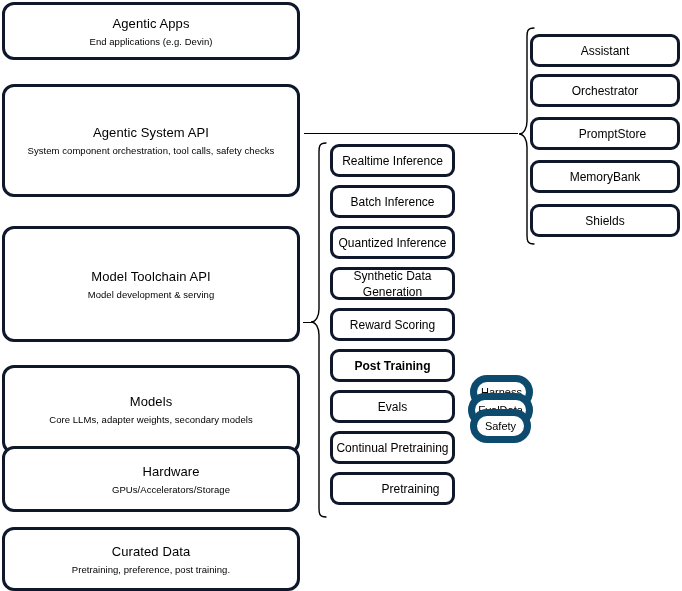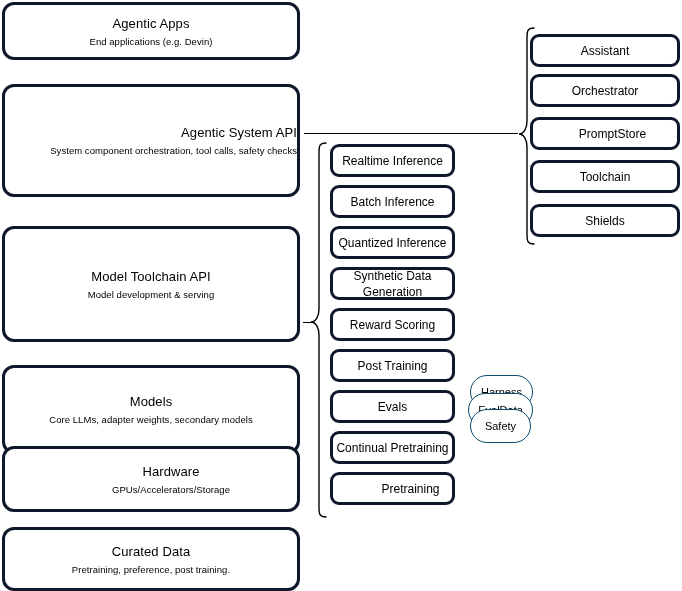--- a/index.html
+++ b/index.html
@@ -69,21 +69,21 @@
   }
   .cap-right {
     left: 530px;
     width: 150px;
   }
 
   
   .minipill {
     position: absolute;
     box-sizing: border-box;
-    border: 1px solid #0c4a6e;
+    border: 7px solid #0c4a6e;
     background: #ffffff;
     border-radius: 999px;
     height: 34px;
     display: flex;
     align-items: center;
     justify-content: center;
     font-size: 11px;
     line-height: 13px;
     z-index: 6;
   }
@@ -104,21 +104,21 @@
 </head>
 <body>
 
 <div class="stage">
 
   <div class="node layer" style="top:2px;height:58px;">
     <div class="title">Agentic Apps</div>
     <div class="subtitle">End applications (e.g. Devin)</div>
   </div>
 
-  <div class="node layer" style="top:84px;height:113px;align-items:flex-end;">
+  <div class="node layer" style="top:84px;height:113px;">
     <div class="title">Agentic System API</div>
     <div class="subtitle">System component orchestration, tool calls, safety checks</div>
   </div>
 
   <div class="node layer" style="top:226px;height:116px;">
     <div class="title">Model Toolchain API</div>
     <div class="subtitle">Model development &amp; serving</div>
   </div>
 
   <div class="node layer" style="top:365px;height:89px;">
@@ -155,21 +155,21 @@
   </div>
   <div class="node cap cap-mid" style="top:226px;">
     <span>Quantized Inference</span>
   </div>
   <div class="node cap cap-mid" style="top:267px;">
     <span>Synthetic Data Generation</span>
   </div>
   <div class="node cap cap-mid" style="top:308px;">
     <span>Reward Scoring</span>
   </div>
-  <div class="node cap cap-mid" style="top:349px;">
+  <div class="node cap cap-mid" style="top:349px;font-weight:bold;">
     <span>Post Training</span>
   </div>
   <div class="node cap cap-mid" style="top:390px;">
     <span>Evals</span>
   </div>
   <div class="node cap cap-mid" style="top:431px;">
     <span>Continual Pretraining</span>
   </div>
   <div class="node cap cap-mid" style="top:472px;padding-left:36px;">
     <span>Pretraining</span>
@@ -195,19 +195,19 @@
   <div class="node cap cap-right" style="top:34px;">
     <span>Assistant</span>
   </div>
   <div class="node cap cap-right" style="top:74px;">
     <span>Orchestrator</span>
   </div>
   <div class="node cap cap-right" style="top:117px;padding-left:15px;">
     <span>PromptStore</span>
   </div>
   <div class="node cap cap-right" style="top:160px;">
-    <span>Toolchain</span>
+    <span>MemoryBank</span>
   </div>
   <div class="node cap cap-right" style="top:204px;">
     <span>Shields</span>
   </div>
 
 </div>
 
 </body></html>

